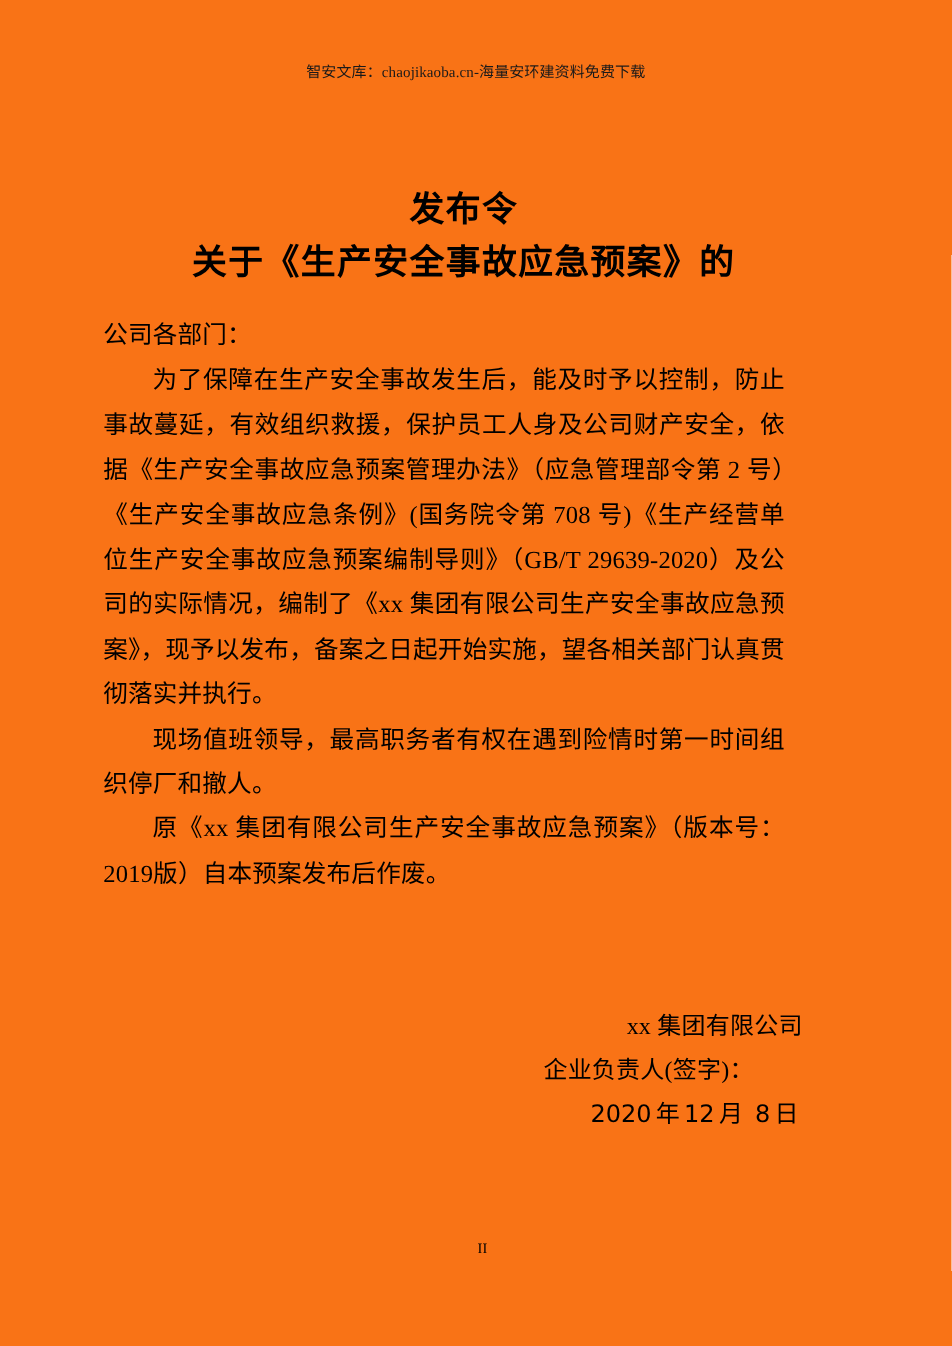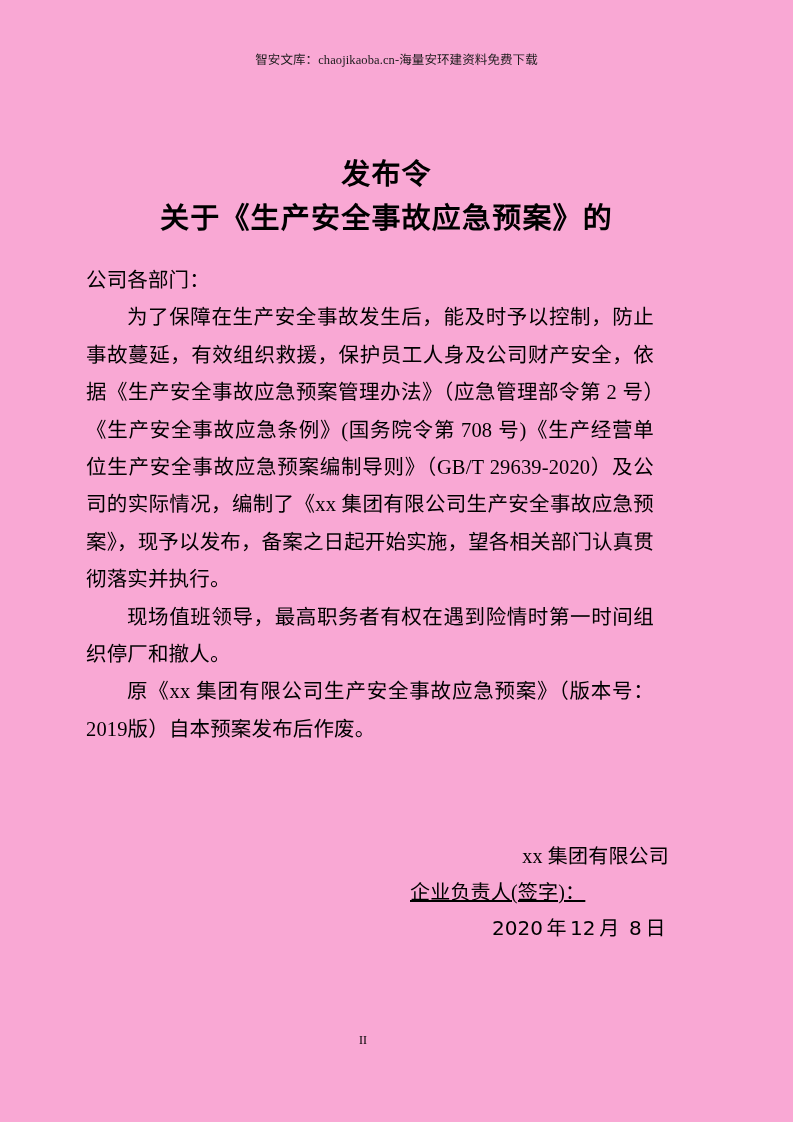--- a/index.html
+++ b/index.html
@@ -7,21 +7,21 @@
     margin: 0;
     padding: 0;
     background: #ffffff;
   }
 
   .page {
     position: relative;
     width: 793px;
     height: 1122px;
     margin: 0 auto;
-    background: #f9a8d4;
+    background: #f97316;
     overflow: hidden;
     font-family: "Liberation Serif", "DejaVu Serif", serif;
     color: #000000;
     -webkit-font-smoothing: antialiased;
   }
 
   
   .page-header {
     position: absolute;
     top: 52px;
@@ -91,23 +91,22 @@
   }
   .sig-line {
     display: block;
     white-space: nowrap;
   }
   .sig-company {
     text-align: right;
     padding-right: 2px;
   }
   .sig-person {
-    text-align: left;
+    text-align: center;
     padding-left: 307px;
-    text-decoration: underline;
   }
   .sig-date {
     text-align: right;
     padding-right: 2px;
     font-family: "DejaVu Sans", "Liberation Sans", sans-serif;
   }
   .sig-date .cjk {
     font-family: "Liberation Serif", "DejaVu Serif", serif;
     padding: 0 0.18em;
   }
@@ -121,20 +120,21 @@
   .page-footer {
     position: absolute;
     bottom: 75px;
     left: 0;
     width: 726px;
     text-align: center;
     font-size: 12px;
     line-height: 14px;
     color: #000000;
     font-family: "Liberation Serif", "DejaVu Serif", serif;
+    padding-left: 39px;
   }
 </style>
 </head>
 <body>
 
 <div class="page">
 
   <div class="page-header">智安文库：chaojikaoba.cn-海量安环建资料免费下载</div>
 
   <div class="doc-title">

